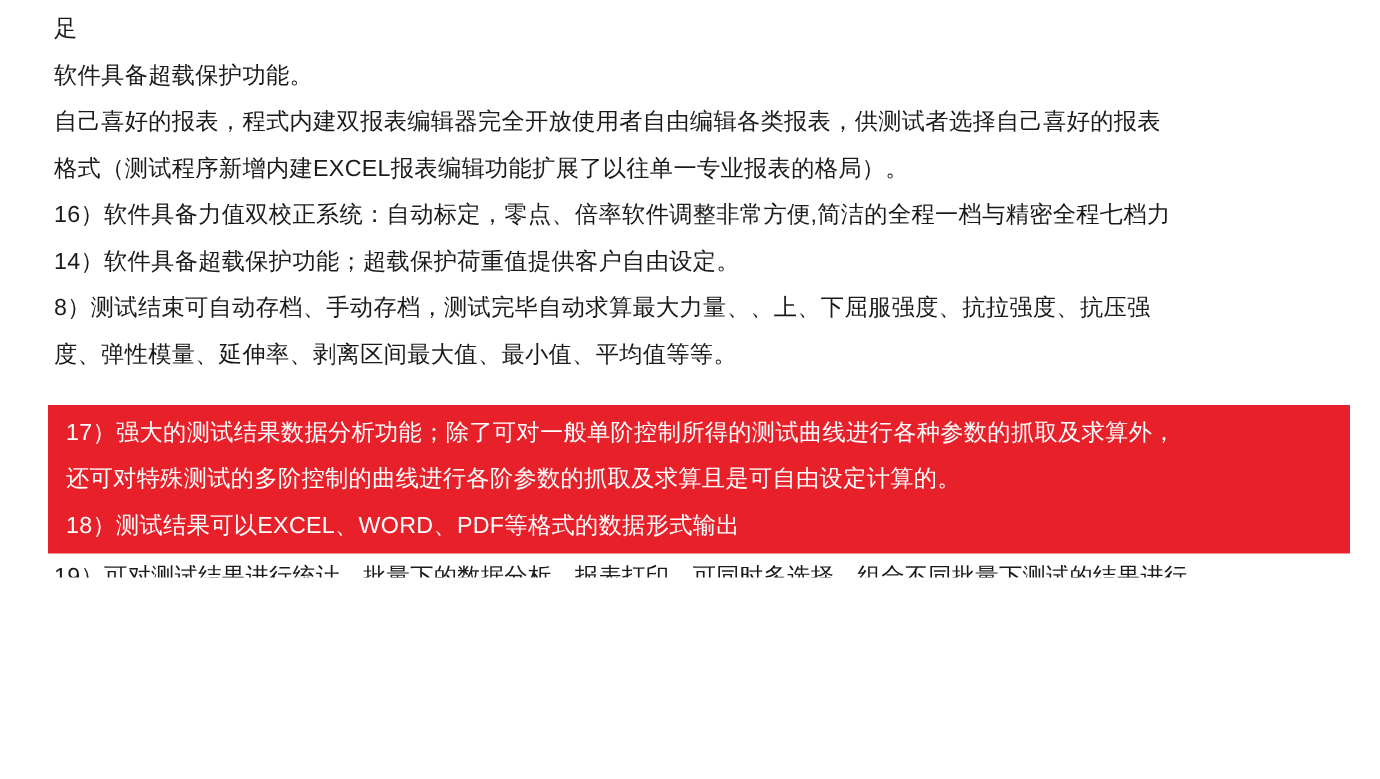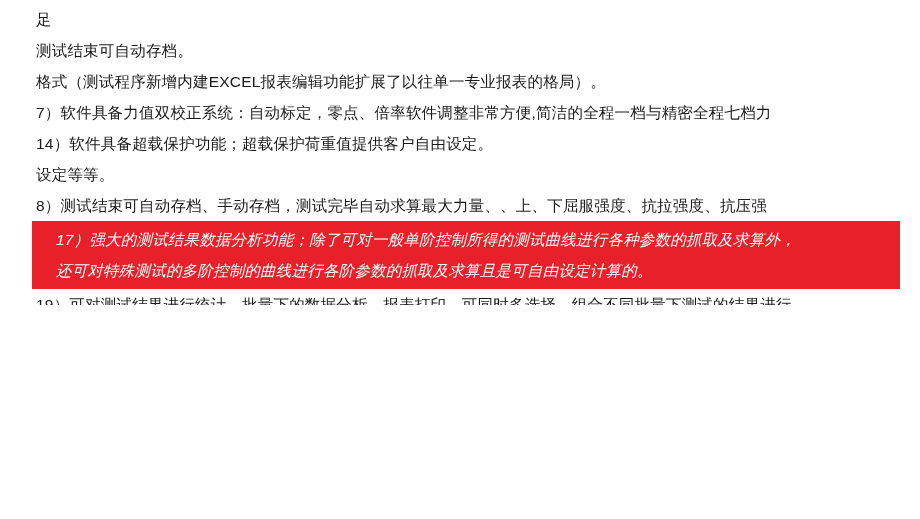--- a/index.html
+++ b/index.html
@@ -31,53 +31,54 @@
     text-align: justify;
     margin: 0;
     padding: 0;
   }
   .para.first-line {
     margin-top: 4px;
   }
   .highlight-block {
     background: #e8202a;
     color: #ffffff;
-    padding: 3px 12px 3px 24px;
+    padding: 3px 12px 3px 12px;
     box-sizing: border-box;
-    margin-top: 0;
+    margin-top: 18px;
     margin-left: -4px;
     margin-right: -2px;
-    font-style: italic;
   }
   .highlight-block .para {
     color: #ffffff;
     line-height: 31px;
   }
   .clipped-bottom {
     height: 16px;
     overflow: hidden;
   }
 </style>
 </head>
 <body>
 
 <div class="page">
   <div class="content">
 
     <p class="para first-line">足</p>
-    <p class="para">测试结束可自动存档。</p>
+    <p class="para">软件具备超载保护功能。</p>
+    <p class="para">自己喜好的报表，程式内建双报表编辑器完全开放使用者自由编辑各类报表，供测试者选择自己喜好的报表</p>
     <p class="para">格式（测试程序新增内建EXCEL报表编辑功能扩展了以往单一专业报表的格局）。</p>
-    <p class="para">7）软件具备力值双校正系统：自动标定，零点、倍率软件调整非常方便,简洁的全程一档与精密全程七档力</p>
+    <p class="para">16）软件具备力值双校正系统：自动标定，零点、倍率软件调整非常方便,简洁的全程一档与精密全程七档力</p>
     <p class="para">14）软件具备超载保护功能；超载保护荷重值提供客户自由设定。</p>
-    <p class="para">设定等等。</p>
     <p class="para">8）测试结束可自动存档、手动存档，测试完毕自动求算最大力量、、上、下屈服强度、抗拉强度、抗压强</p>
+    <p class="para">度、弹性模量、延伸率、剥离区间最大值、最小值、平均值等等。</p>
 
     <div class="highlight-block">
       <p class="para">17）强大的测试结果数据分析功能；除了可对一般单阶控制所得的测试曲线进行各种参数的抓取及求算外，</p>
       <p class="para">还可对特殊测试的多阶控制的曲线进行各阶参数的抓取及求算且是可自由设定计算的。</p>
+      <p class="para">18）测试结果可以EXCEL、WORD、PDF等格式的数据形式输出</p>
     </div>
 
     <div class="clipped-bottom">
       <p class="para">19）可对测试结果进行统计、批量下的数据分析、报表打印，可同时多选择、组合不同批量下测试的结果进行</p>
     </div>
 
   </div>
 </div>
 
 </body></html>

